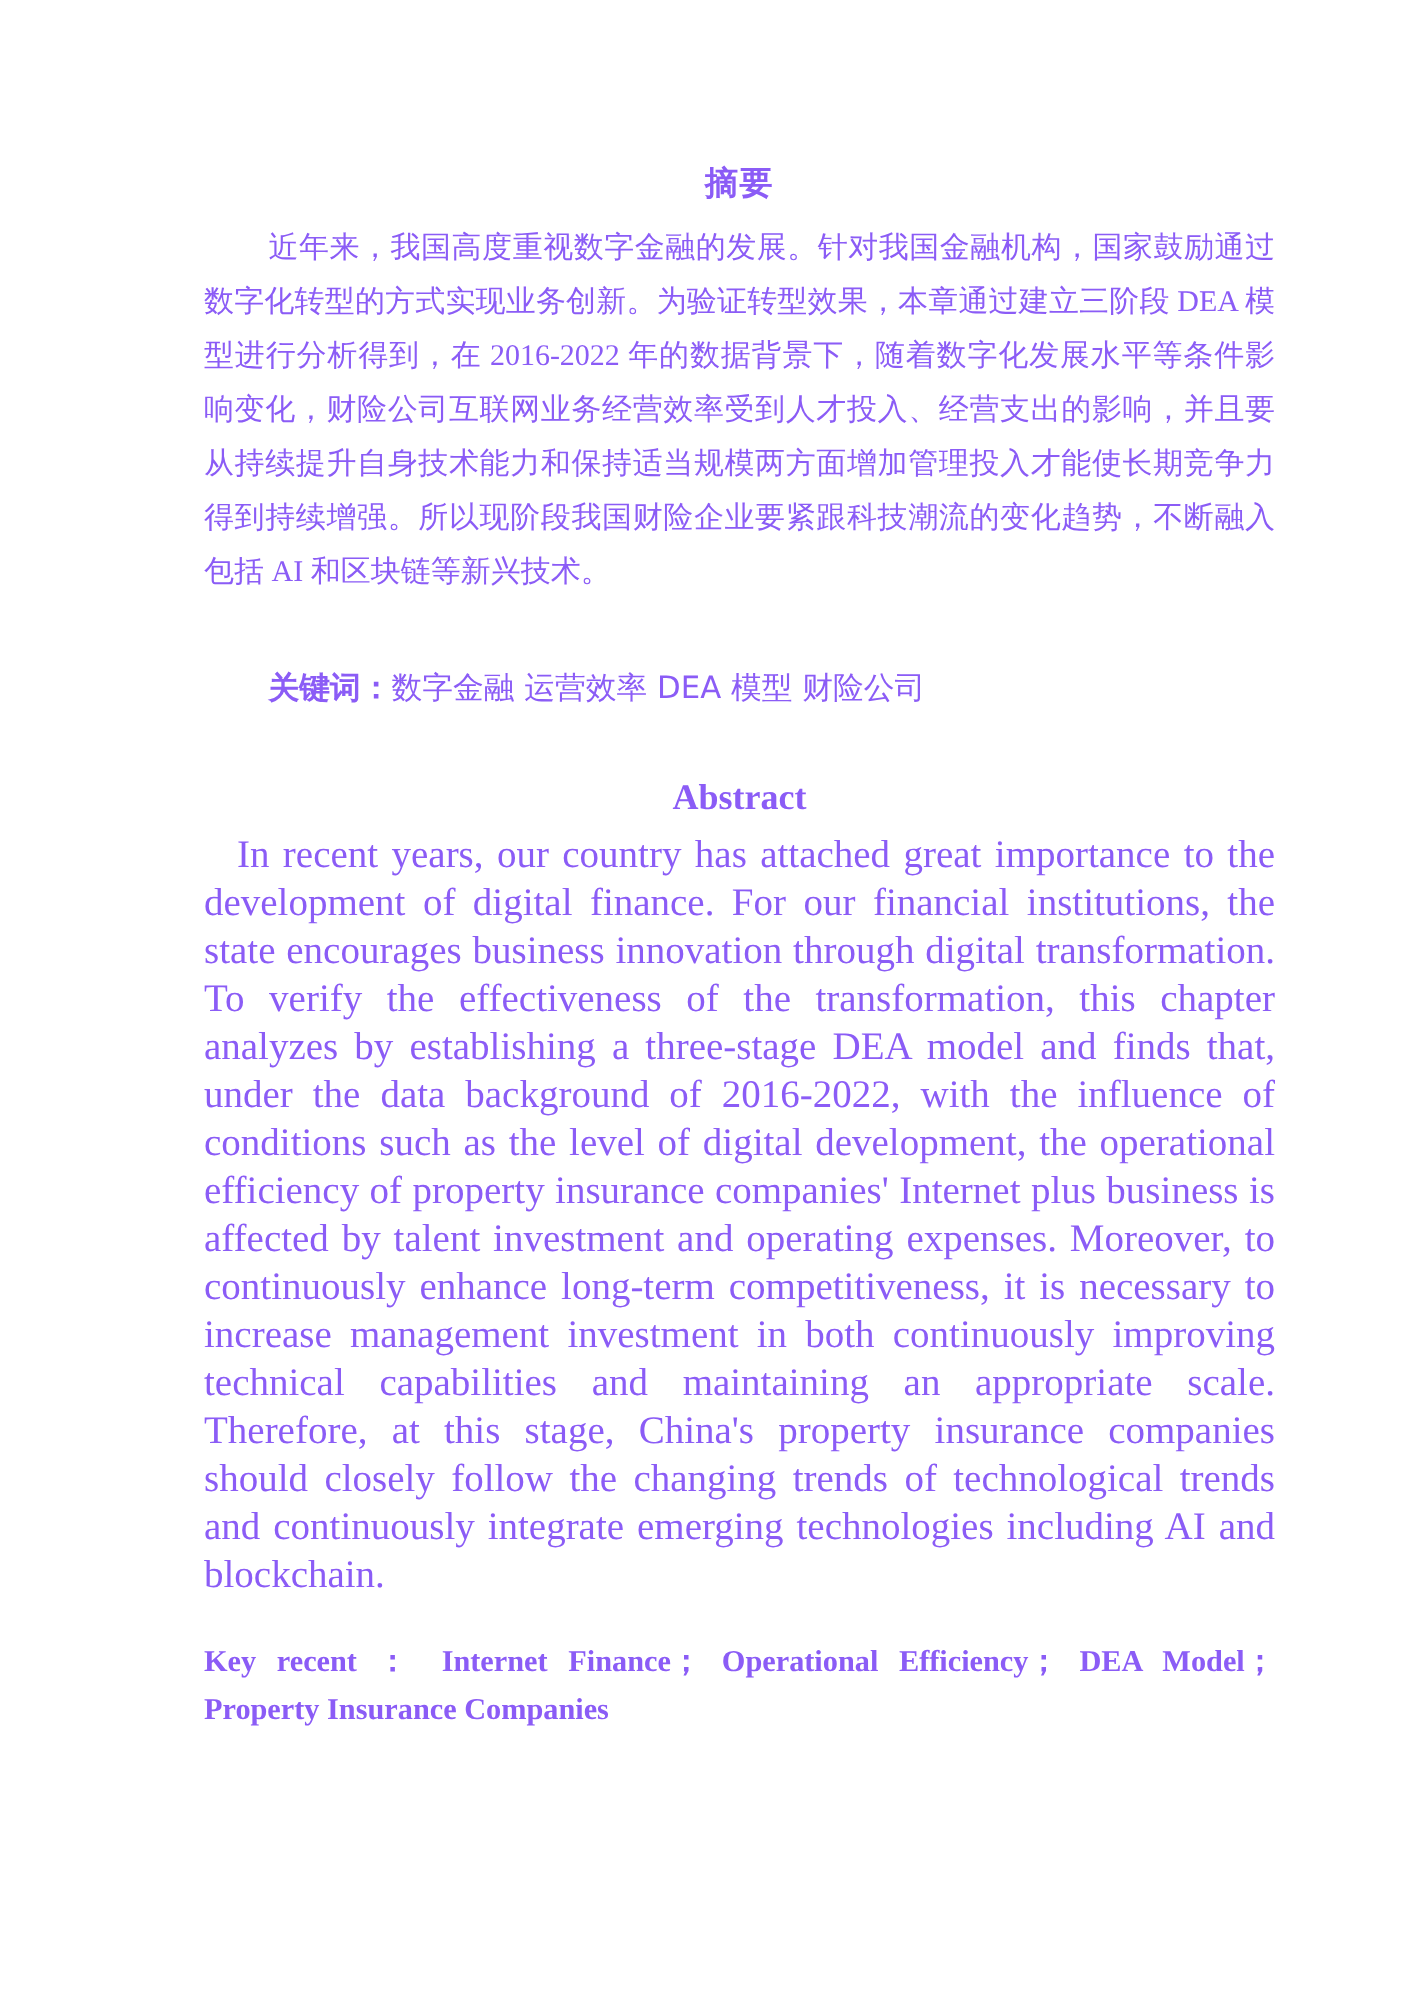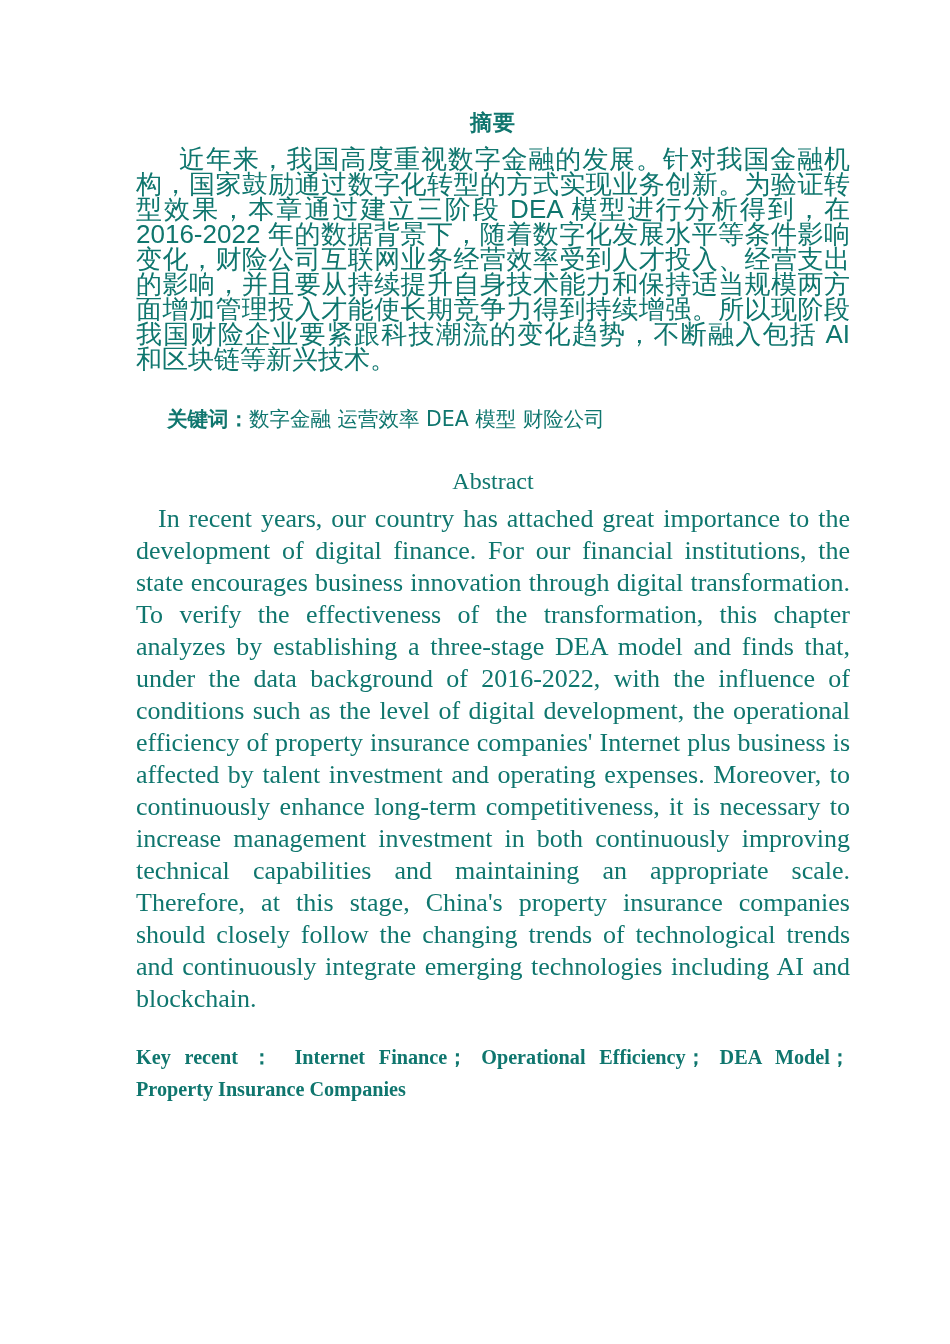--- a/index.html
+++ b/index.html
@@ -8,21 +8,21 @@
     background: #ffffff;
   }
   .page {
     position: relative;
     width: 950px;
     height: 1344px;
     background: #ffffff;
     margin: 0 auto;
     overflow: hidden;
     font-family: "Liberation Serif", "DejaVu Serif", serif;
-    color: #0f766e;
+    color: #8b5cf6;
   }
   .content {
     position: absolute;
     left: 136px;
     top: 0;
     width: 714px;
   }
 
   
   .cn-heading {
@@ -31,47 +31,47 @@
     text-align: center;
     font-family: "DejaVu Sans", "Liberation Sans", sans-serif;
     font-weight: bold;
     font-size: 22px;
     line-height: 30px;
     letter-spacing: 1px;
   }
   .cn-body {
     margin: 0;
     padding-top: 9px;
-    font-family: Liberation Sans, sans-serif;
-    font-size: 26px;
-    line-height: 25px;
+    font-family: Liberation Serif, serif;
+    font-size: 20px;
+    line-height: 36px;
     text-align: justify;
     text-align-last: left;
     text-indent: 43px;
     word-spacing: 0px;
   }
   .cn-keywords {
-    margin: 0;
+    margin: 12px;
     padding-top: 32px;
     padding-left: 31px;
     font-family: "DejaVu Sans", "Liberation Sans", sans-serif;
     font-size: 20.5px;
     line-height: 31px;
   }
   .cn-keywords .kw-label {
     font-weight: bold;
   }
 
   
   .en-heading {
     margin: 0;
     padding-top: 30px;
     text-align: center;
     font-family: "Liberation Serif", "DejaVu Serif", serif;
-    font-weight: normal;
+    font-weight: bold;
     font-size: 24px;
     line-height: 32px;
   }
   .en-body {
     margin: 0;
     padding-top: 6px;
     font-family: "Liberation Serif", "DejaVu Serif", serif;
     font-size: 26px;
     line-height: 32px;
     text-align: justify;

